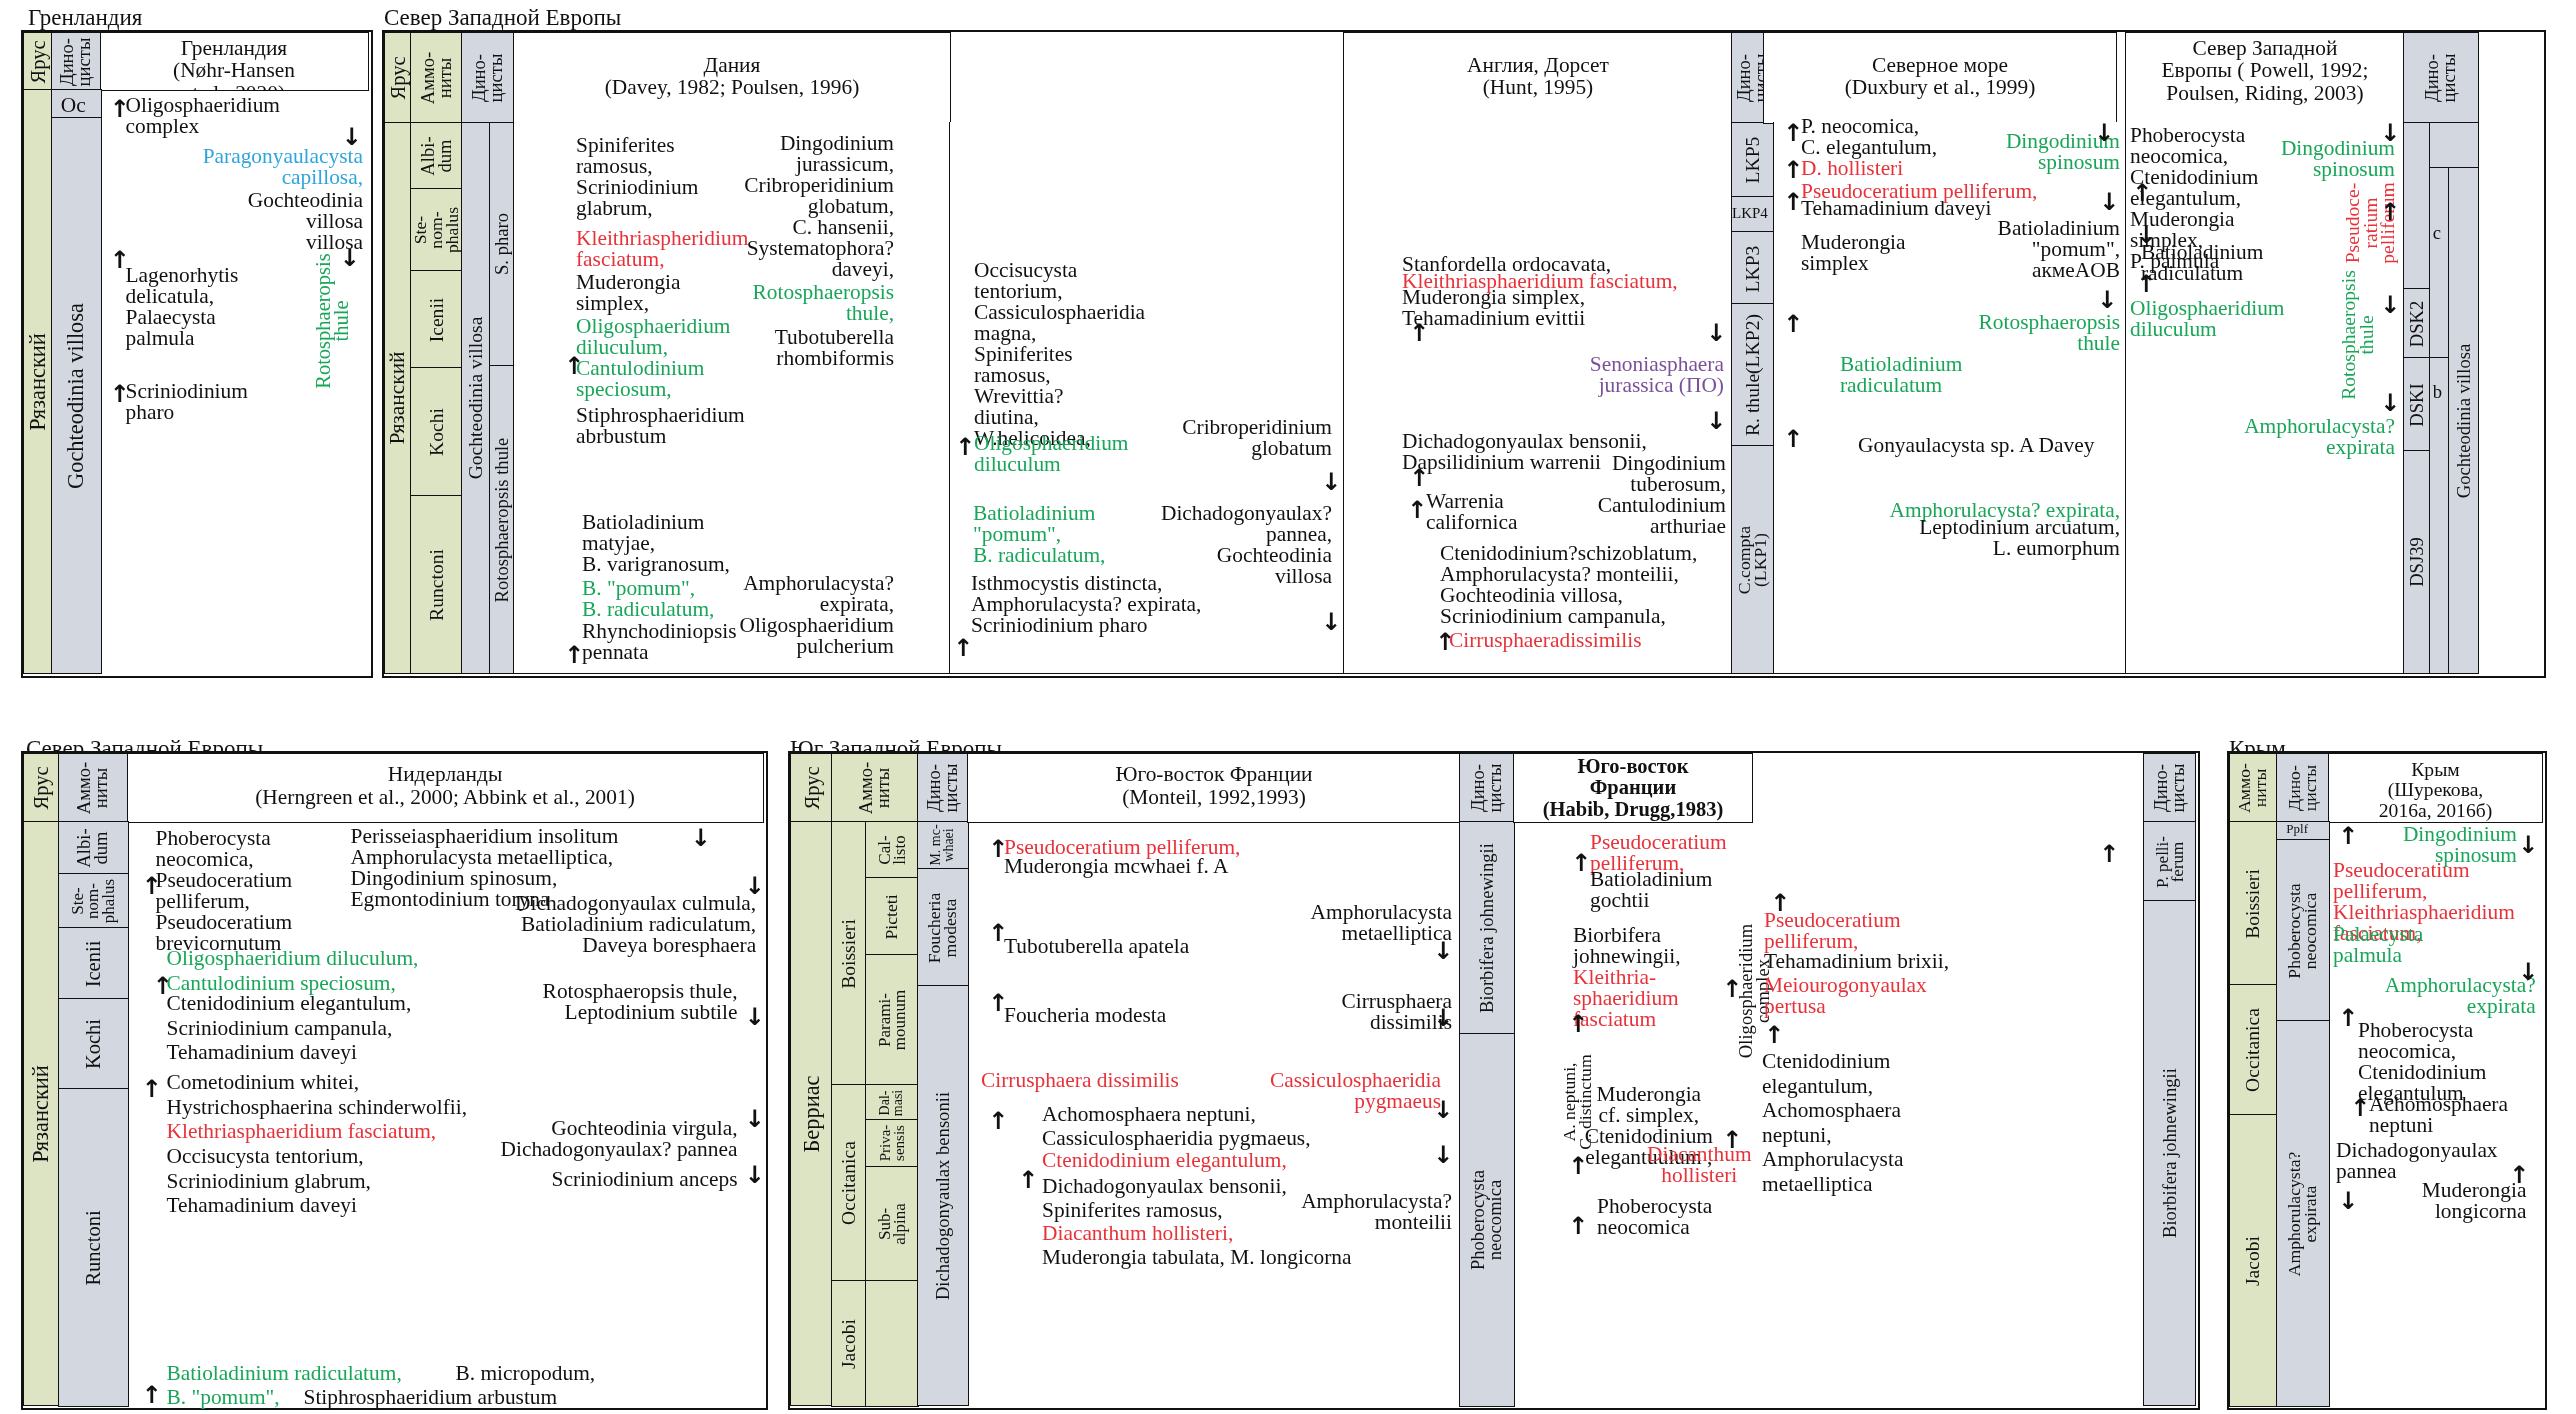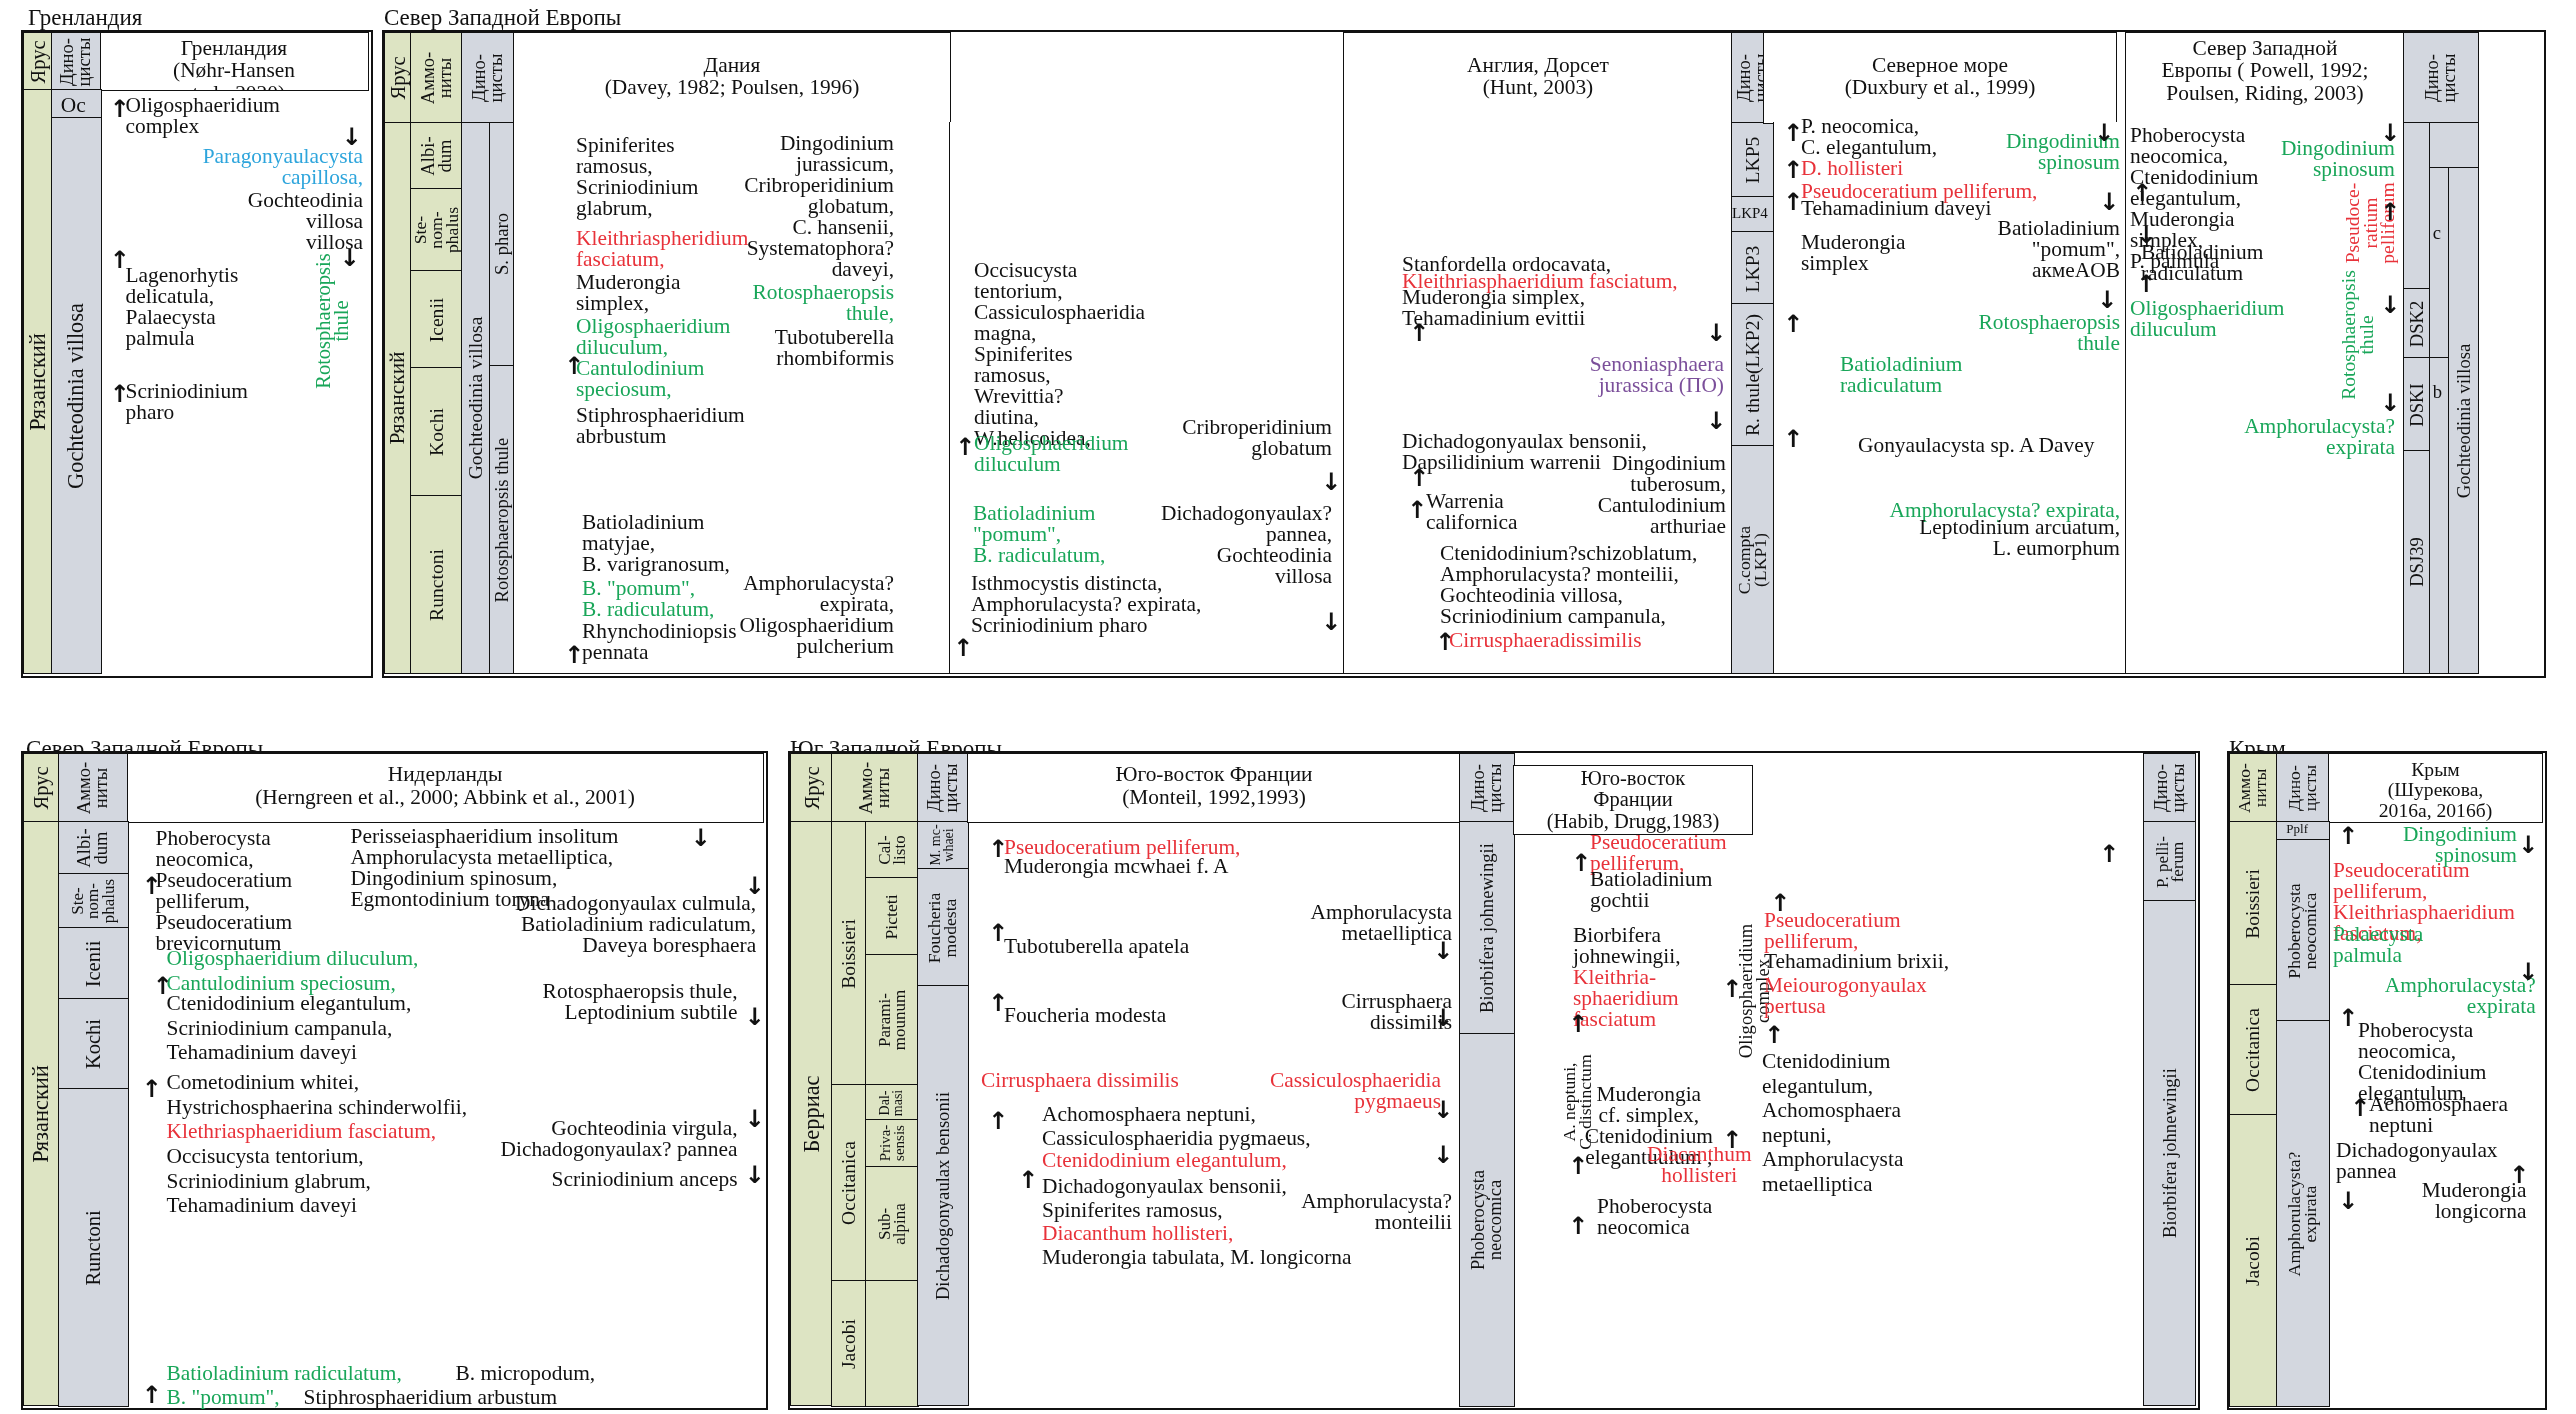--- a/index.html
+++ b/index.html
@@ -183,21 +183,21 @@
 pannea,
 Gochteodinia
 villosa</div>
   <span class="arr" style="left:571px;top:403px;">↑</span>
   <span class="arr" style="left:937px;top:438px;">↓</span>
   <span class="arr" style="left:937px;top:578px;">↓</span>
   <span class="arr" style="left:569px;top:604px;">↑</span>
 
   <div class="cell white" style="left:959px;top:0;width:390px;height:92px;">
       <div class="hdr" style="left:0;right:0;top:20.5px;white-space:pre;font-size:21.4px">Англия, Дорсет
-(Hunt, 2003)</div>
+(Hunt, 1995)</div>
     </div>
   <div class="cell white" style="left:959px;top:90px;width:390px;height:552px;border-top:none;"></div>
   <div class="txt" style="left:1018px;top:222px;">Stanfordella ordocavata,</div>
   <div class="txt red" style="left:1018px;top:239px;">Kleithriasphaeridium fasciatum,</div>
   <div class="txt" style="left:1018px;top:255px;">Muderongia simplex,
 Tehamadinium evittii</div>
   <div class="txt r pur" style="right:820px;top:322px;">Senoniasphaera
 jurassica (ПО)</div>
   <div class="txt" style="left:1018px;top:399px;">Dichadogonyaulax bensonii,
 Dapsilidinium warrenii</div>
@@ -510,21 +510,21 @@
       <span class="vt" style="font-size:18.6px;white-space:pre">Дино-
 цисты</span>
     </div>
   <div class="cell grey" style="left:669px;top:68px;width:56px;height:213px;">
       <span class="vt" style="font-size:18.6px">Biorbifera johnewingii</span>
     </div>
   <div class="cell grey" style="left:669px;top:280px;width:56px;height:374px;">
       <span class="vt" style="font-size:18.6px;white-space:pre">Phoberocysta
 neocomica</span>
     </div>
-  <div class="cell white" style="left:723px;top:12px;width:240px;height:70px;">
+  <div class="cell white" style="left:723px;top:0;width:240px;height:70px;font-weight:bold;">
       <div class="hdr" style="left:0;right:0;top:1.9px;white-space:pre;font-size:20.5px">Юго-восток
 Франции
 (Habib, Drugg,1983)</div>
     </div>
   <div class="txt red" style="left:800px;top:79px;">Pseudoceratium
 pelliferum,</div>
   <div class="txt" style="left:800px;top:116px;">Batioladinium
 gochtii</div>
   <div class="txt" style="left:783px;top:172px;">Biorbifera
 johnewingii,</div>

